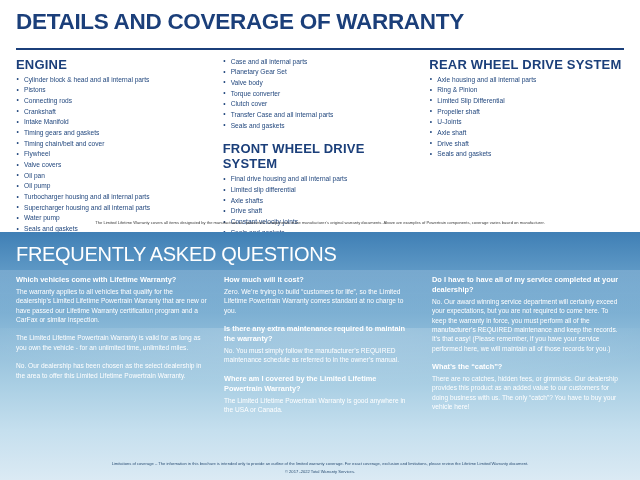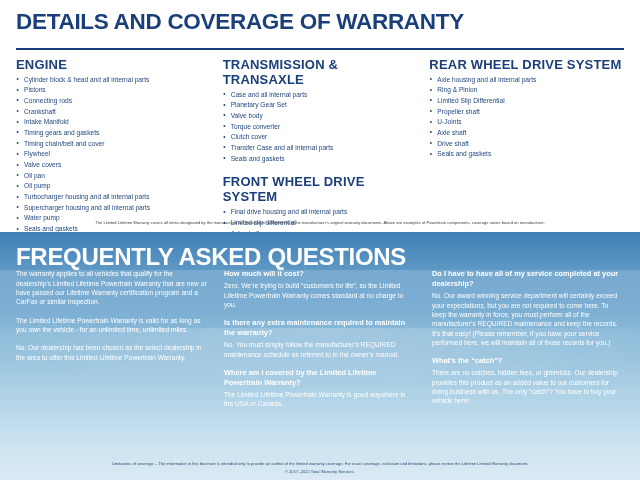--- a/index.html
+++ b/index.html
@@ -92,24 +92,25 @@
   .bottom::after {
     content: "";
     position: absolute;
     left: -10%; right: -10%; top: 96px; height: 60px;
     background: radial-gradient(ellipse at 50% 0%, rgba(255,255,255,0.22), rgba(255,255,255,0) 70%);
     pointer-events: none;
   }
   .bottom h1 {
     position: relative;
     color: #ffffff;
-    font-size: 24px;
-    font-weight: bold;
+    font-size: 20px;
+    font-weight: normal;
     letter-spacing: -0.3px;
     line-height: 1.05;
+    margin-bottom: 10px;
     z-index: 2;
   }
   .faq-cols {
     position: relative;
     display: flex;
     gap: 16px;
     z-index: 2;
   }
   .faq-col { width: 33.33%; }
   .faq-q {
@@ -168,21 +169,20 @@
           <li>Oil pan</li>
           <li>Oil pump</li>
           <li>Turbocharger housing and all internal parts</li>
           <li>Supercharger housing and all internal parts</li>
           <li>Water pump</li>
           <li>Seals and gaskets</li>
         </ul>
       </div>
 
       <div class="col">
-        <h2>TRANSMISSION &amp; TRANSAXLE</h2>
         <ul>
           <li>Case and all internal parts</li>
           <li>Planetary Gear Set</li>
           <li>Valve body</li>
           <li>Torque converter</li>
           <li>Clutch cover</li>
           <li>Transfer Case and all internal parts</li>
           <li>Seals and gaskets</li>
         </ul>
         <h2 class="spaced">FRONT WHEEL DRIVE SYSTEM</h2>
@@ -214,20 +214,21 @@
 
     <div class="disclaimer-top">The Limited Lifetime Warranty covers all items designated by the manufacturer as “powertrain” components in the manufacturer’s original warranty documents. Above are examples of Powertrain components, coverage varies based on manufacturer.</div>
   </section>
 
   <section class="bottom">
     <h1>FREQUENTLY ASKED QUESTIONS</h1>
 
     <div class="faq-cols">
 
       <div class="faq-col">
+        <div class="faq-q">Which vehicles come with Lifetime Warranty?</div>
         <div class="faq-a">The warranty applies to all vehicles that qualify for the dealership’s Limited Lifetime Powertrain Warranty that are new or have passed our Lifetime Warranty certification program and a CarFax or similar inspection.</div>
         <div class="faq-a">The Limited Lifetime Powertrain Warranty is valid for as long as you own the vehicle - for an unlimited time, unlimited miles.</div>
         <div class="faq-a">No. Our dealership has been chosen as the select dealership in the area to offer this Limited Lifetime Powertrain Warranty.</div>
       </div>
 
       <div class="faq-col">
         <div class="faq-q">How much will it cost?</div>
         <div class="faq-a">Zero. We’re trying to build “customers for life”, so the Limited Lifetime Powertrain Warranty comes standard at no charge to you.</div>
         <div class="faq-q">Is there any extra maintenance required to maintain the warranty?</div>
         <div class="faq-a">No. You must simply follow the manufacturer’s REQUIRED maintenance schedule as referred to in the owner’s manual.</div>

